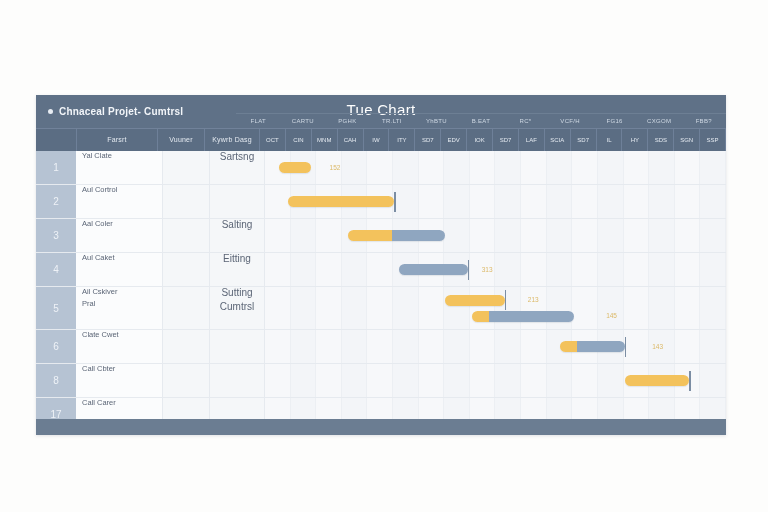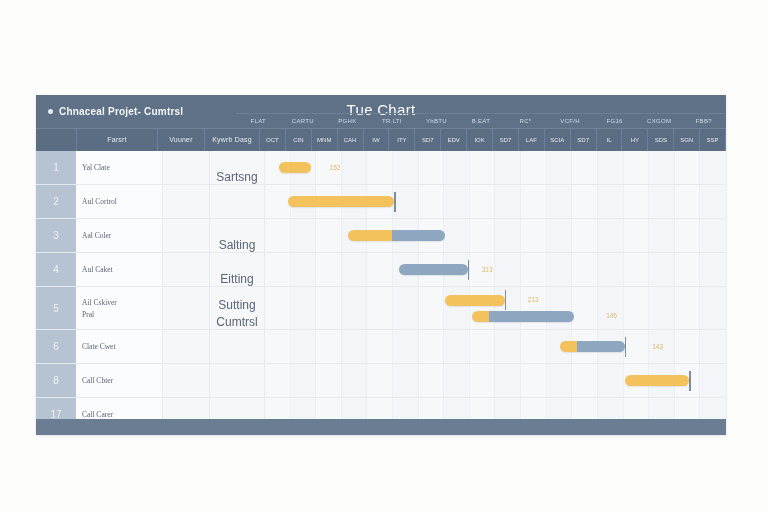--- a/index.html
+++ b/index.html
@@ -143,41 +143,40 @@
   }
   .cell-task {
     width: 80px;
     flex: 0 0 80px;
     background: #fbfcfd;
     font-size: 7.5px;
     color: #5b6576;
     padding: 0 0 0 6px;
     display: flex;
     flex-direction: column;
-    justify-content: center;
+    justify-content: flex-start;
     gap: 3px;
     border-right: 1px solid #e6eaef;
     overflow: hidden;
-    font-family: Liberation Serif, serif;
   }
   .cell-own {
     width: 46px;
     flex: 0 0 46px;
     background: #f5f7f9;
     border-right: 1px solid #e6eaef;
   }
   .cell-dur {
     width: 54px;
     flex: 0 0 54px;
     background: #f5f7f9;
-    font-size: 12px;
+    font-size: 10px;
     color: #5b6576;
     display: flex;
     flex-direction: column;
-    justify-content: flex-end;
+    justify-content: flex-start;
     align-items: center;
     gap: 3px;
     border-right: 1px solid #e6eaef;
   }
   .cell-tl {
     flex: 1 1 0;
     position: relative;
   }
   .gridcols {
     position: absolute;

